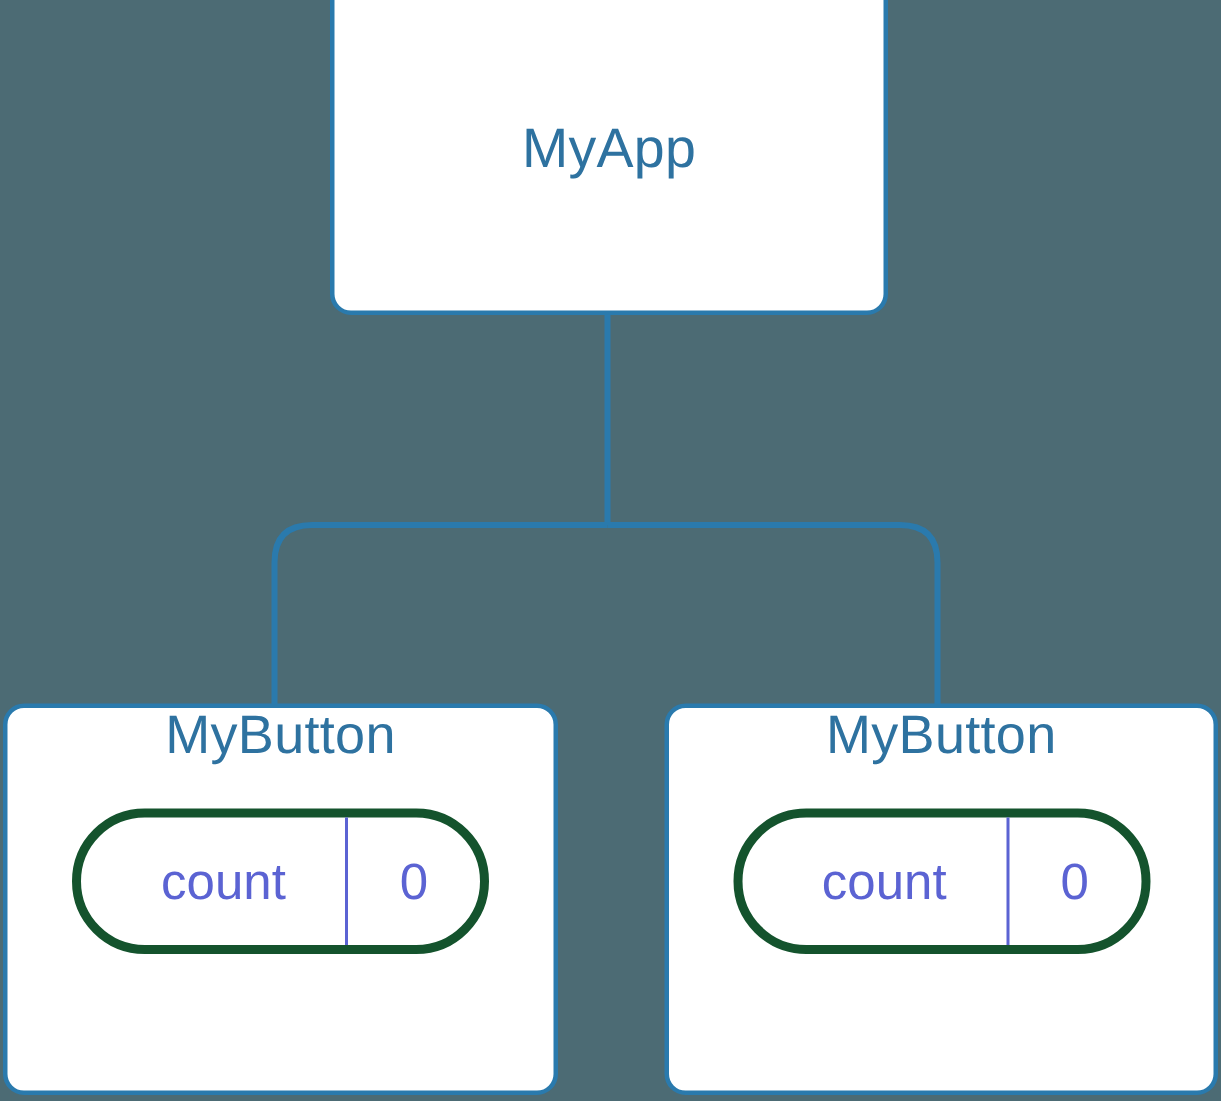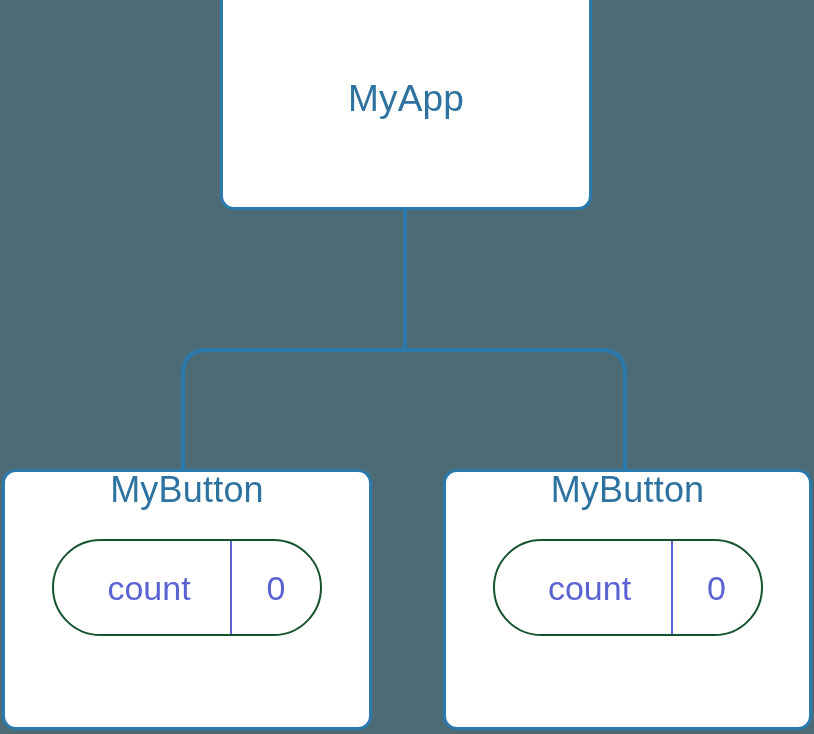--- a/index.html
+++ b/index.html
@@ -82,21 +82,21 @@
 
   .node-leaf-left .node-title,
   .node-leaf-right .node-title {
   }
 
   
   .pill {
     position: relative;
     margin-top: 31px;
     height: 97px;
-    border: 2px solid #14532d;
+    border: 6px solid #14532d;
     border-radius: 49px;
     box-sizing: border-box;
     display: flex;
     align-items: stretch;
     background: transparent;
   }
 
   .pill-key,
   .pill-val {
     display: flex;

